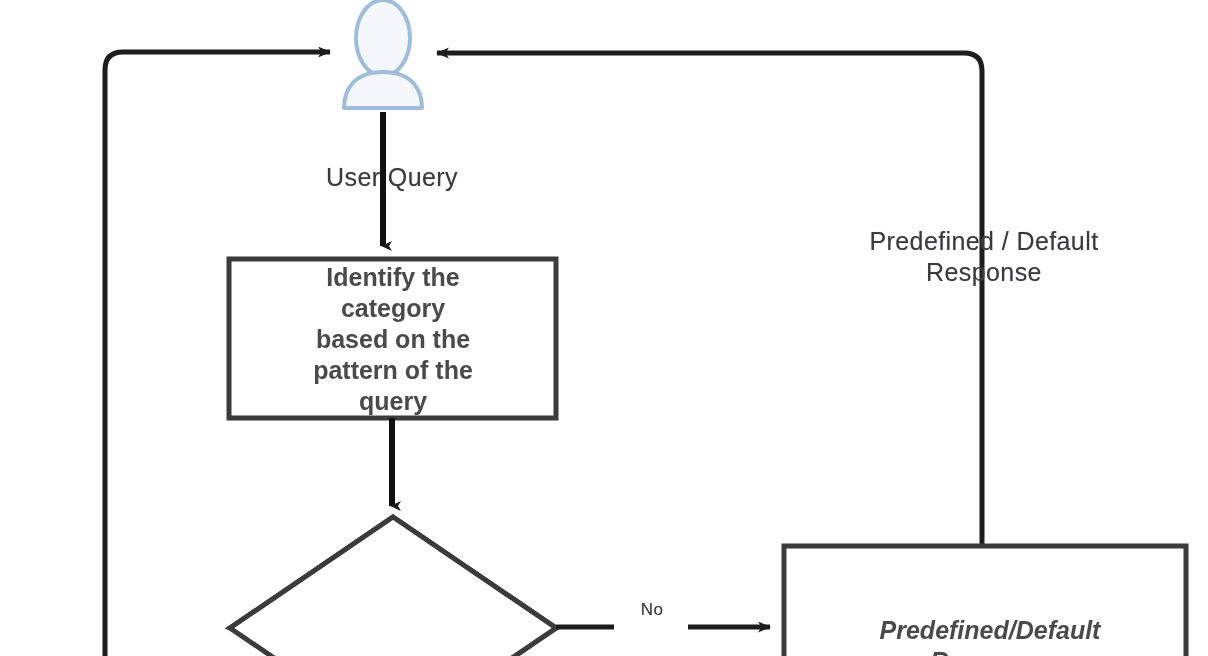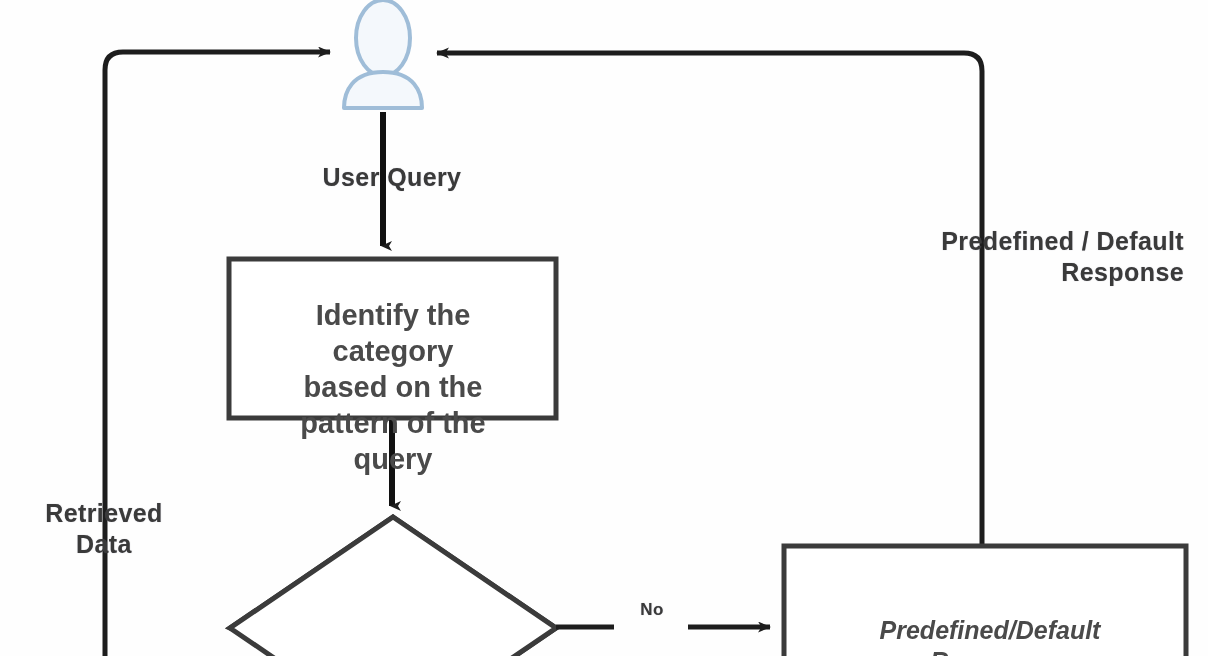--- a/index.html
+++ b/index.html
@@ -16,59 +16,57 @@
     width:1208px;height:656px;
     background:#fefefe;
   }
   svg.layer{
     position:absolute;left:0;top:0;
     width:1208px;height:656px;
   }
   .lbl{
     position:absolute;
     color:#3a3a3a;
-    font-weight:bold;
+    font-weight:normal;
     letter-spacing:.4px;
     text-align:center;
     line-height:1.22;
     white-space:pre;
     -webkit-font-smoothing:antialiased;
   }
   .lbl-shadow{
     text-shadow:0 0 1px rgba(120,120,140,.55);
   }
   #user-query-label{
     left:268px;top:162px;width:248px;
     font-size:25px;
   }
   #predefined-default-edge-label{
     left:784px;top:226px;width:400px;
     font-size:25px;
-    text-align:right;
   }
   #retrieved-data-label{
     left:2px;top:498px;width:204px;
     font-size:25px;
   }
   #no-label{
     left:622px;top:600px;width:60px;
     font-size:17px;
   }
   .node-text{
     position:absolute;
     color:#4a4a4a;
     font-weight:bold;
     text-align:center;
     line-height:1.24;
     white-space:pre;
   }
   #identify-box-text{
     left:232px;top:262px;width:322px;
-    font-size:29px;
-    margin-top:36px;
+    font-size:25px;
   }
   #decision-text{
     left:236px;top:555px;width:318px;
     font-size:25px;
   }
   #response-box-text{
     left:790px;top:615px;width:400px;
     font-size:25px;
     font-style:italic;
   }
@@ -129,22 +127,20 @@
     <g>
       <rect x="784" y="546" width="402" height="150" fill="#ffffff" stroke="#3b3b3b" stroke-width="5"></rect>
     </g>
   </svg>
 
   <div class="lbl lbl-shadow" id="user-query-label">User Query</div>
 
   <div class="lbl lbl-shadow" id="predefined-default-edge-label">Predefined / Default
 Response</div>
 
-  <div class="lbl lbl-shadow" id="retrieved-data-label">Retrieved
-Data</div>
 
   <div class="lbl lbl-shadow" id="no-label">No</div>
 
   <div class="node-text" id="identify-box-text">Identify the
 category
 based on the
 pattern of the
 query</div>
 
 

